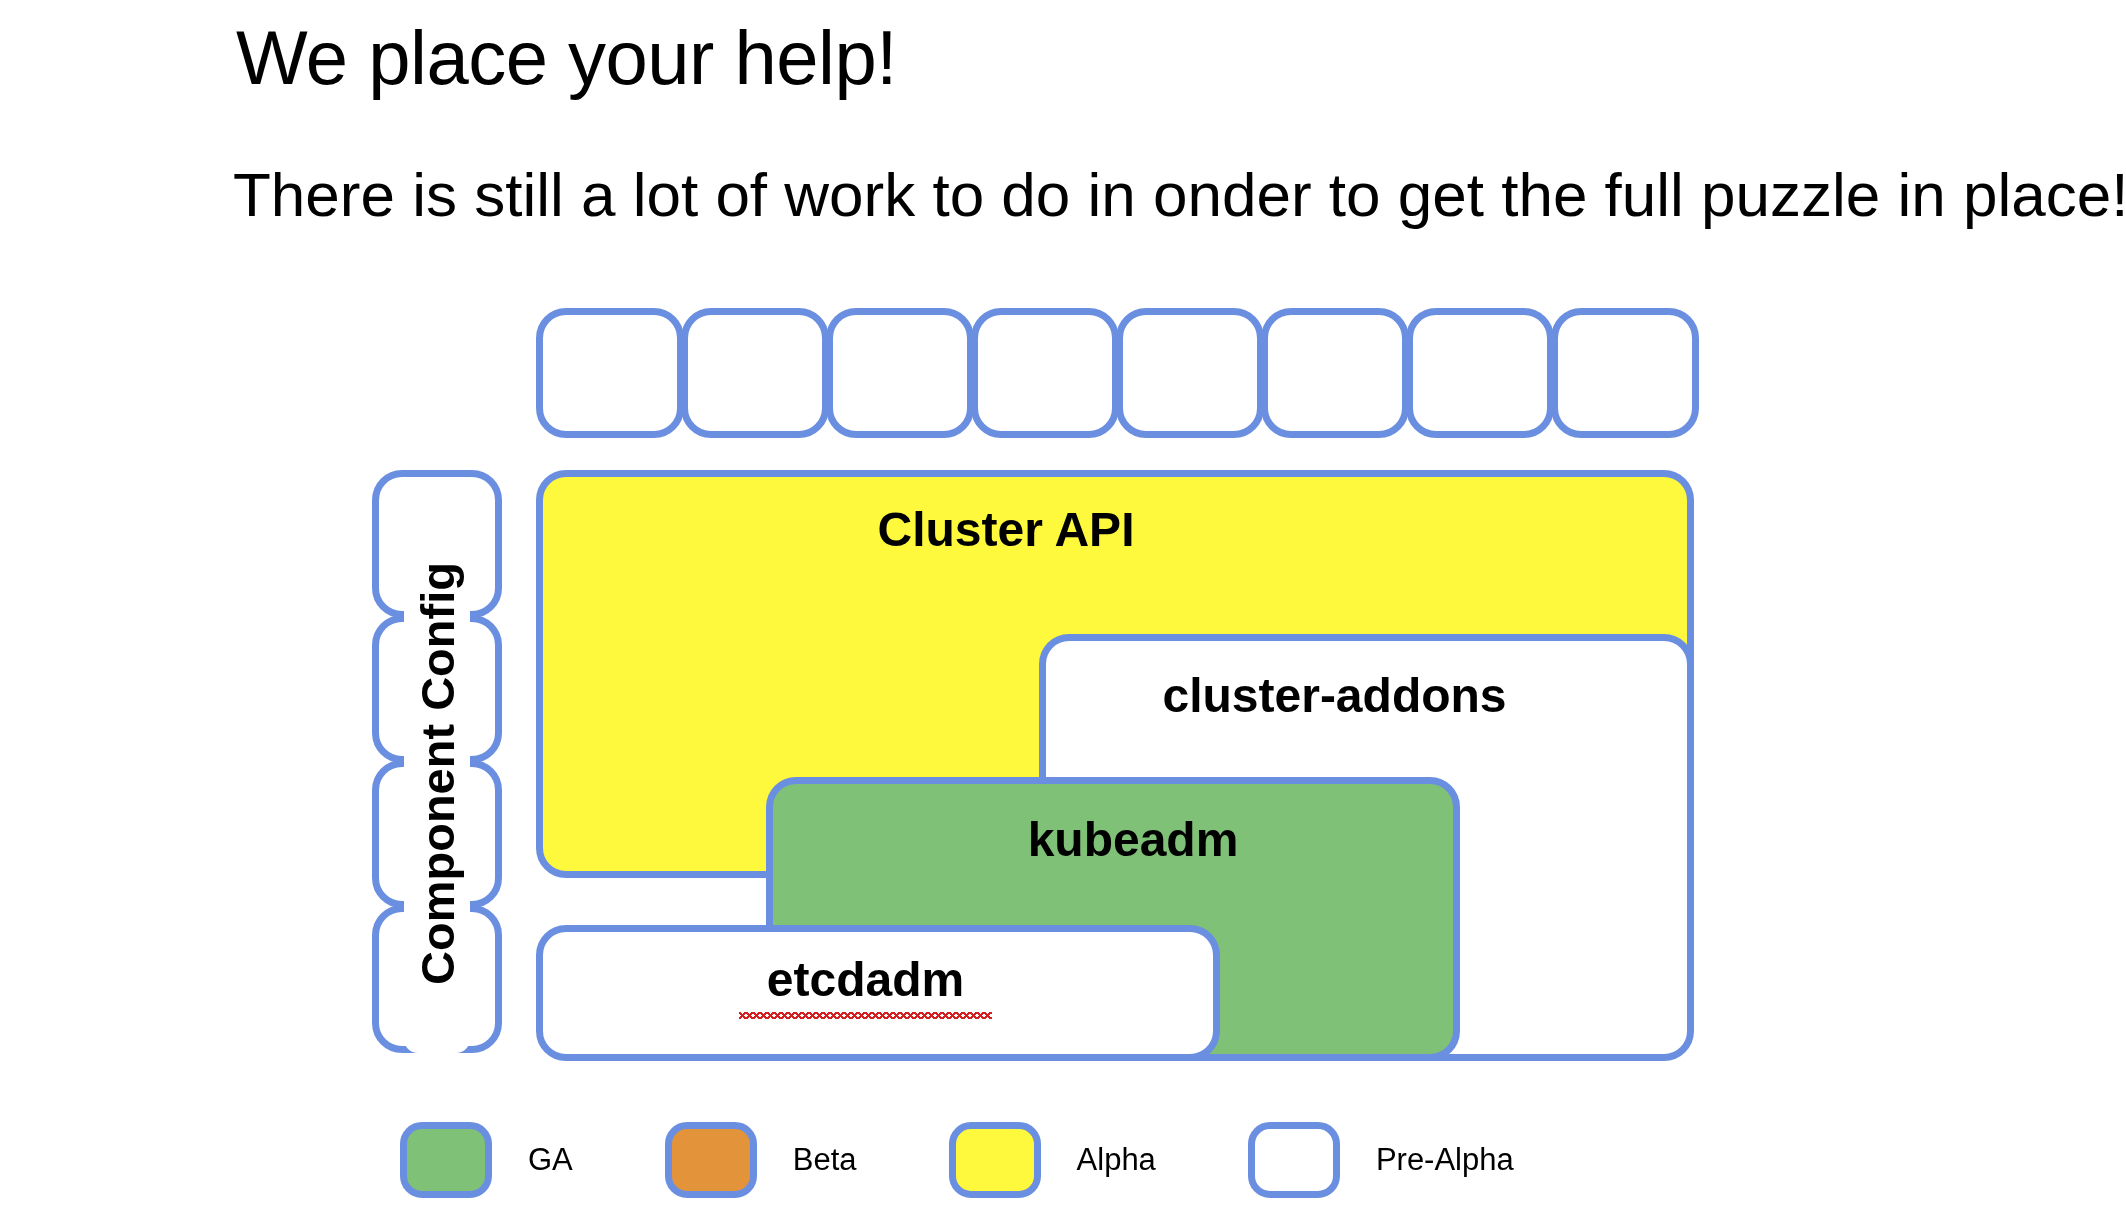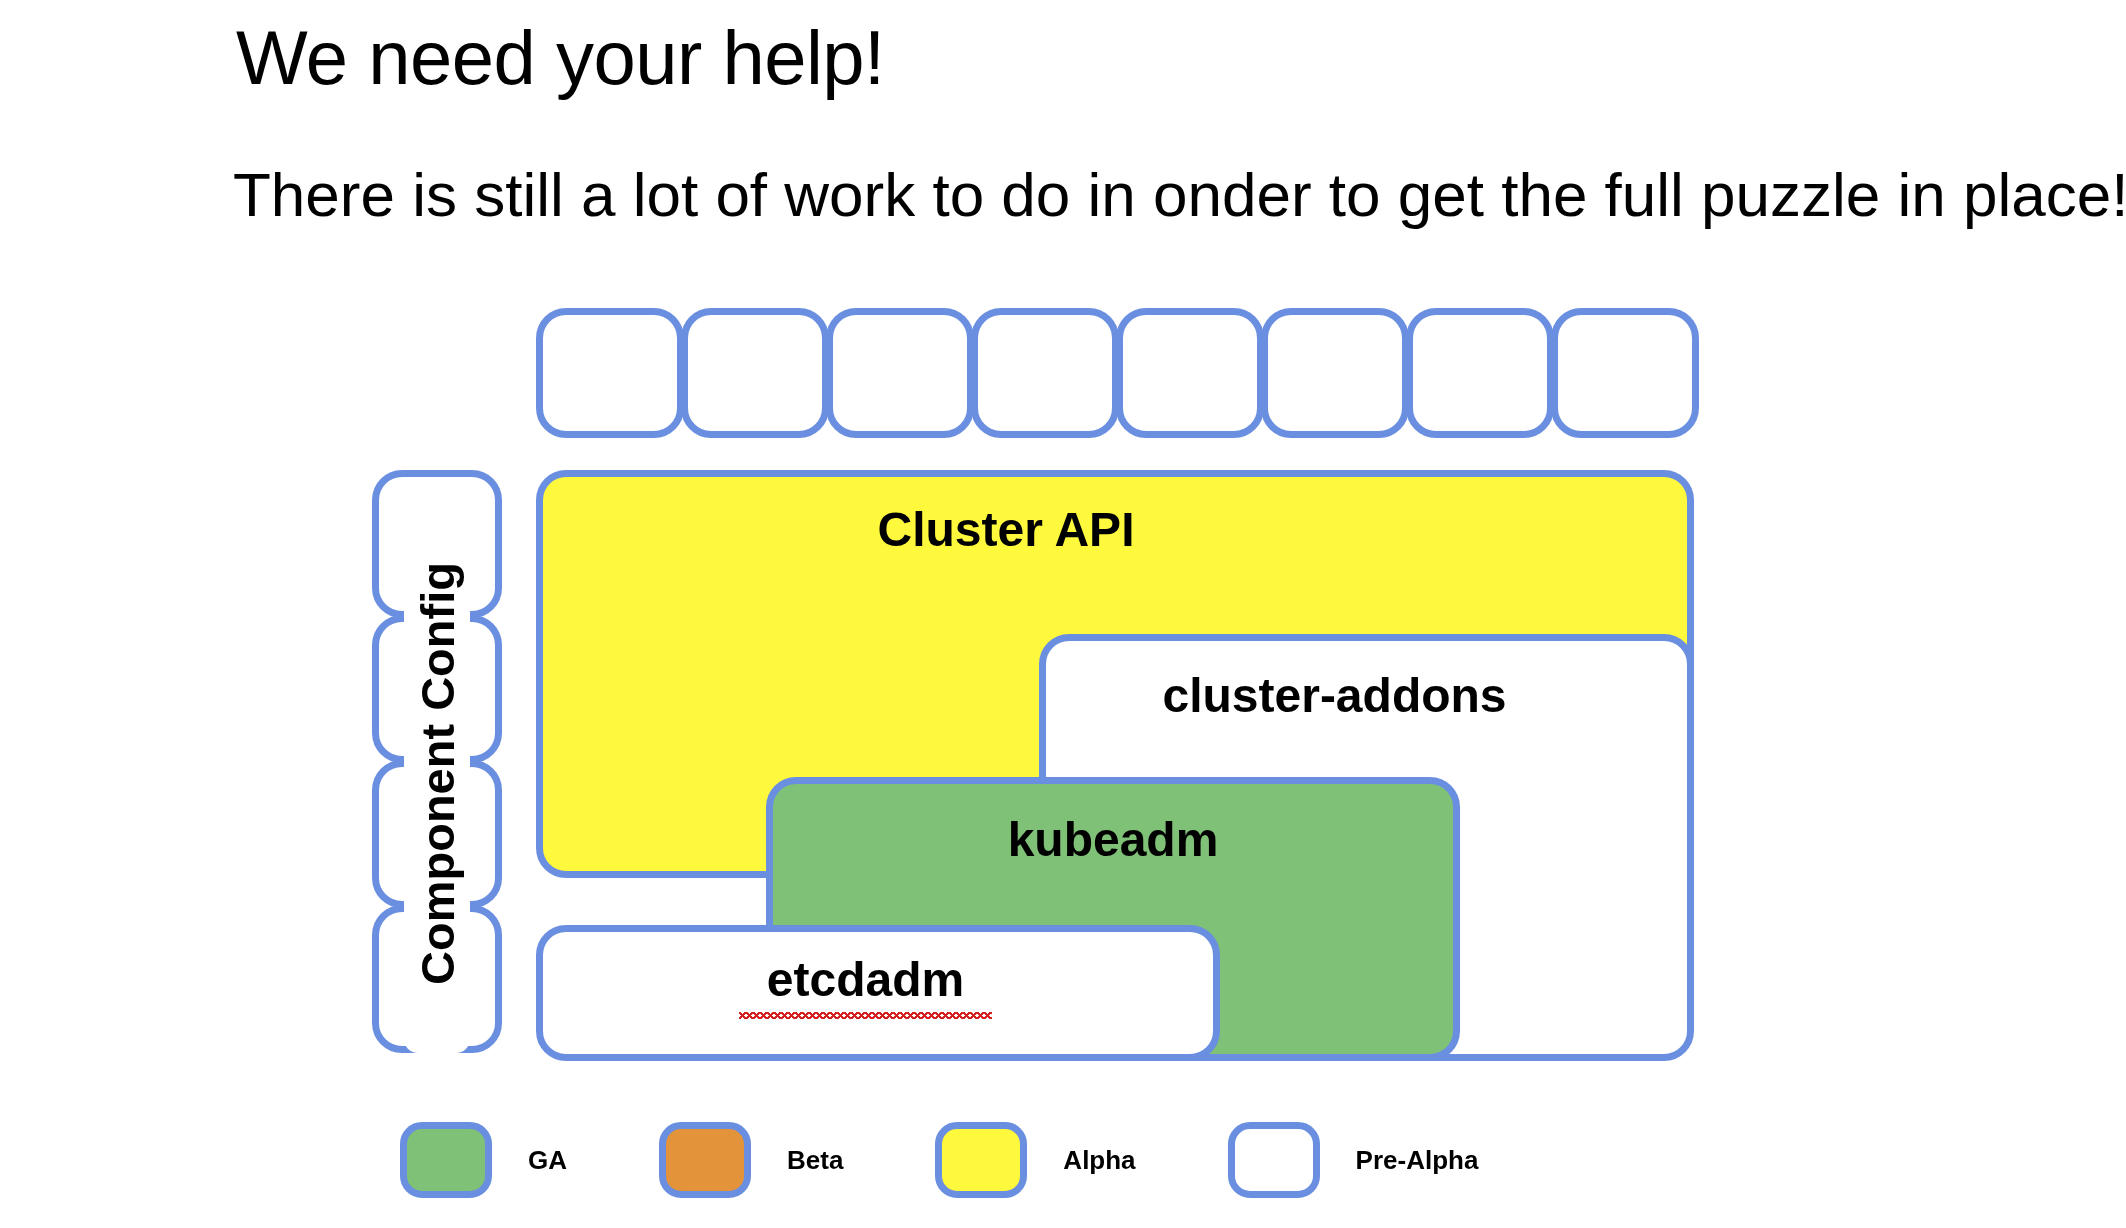--- a/index.html
+++ b/index.html
@@ -157,20 +157,21 @@
     left: 766px; top: 777px;
     width: 694px; height: 284px;
     z-index: 14;
   }
   #kubeadm-label {
     left: 766px; top: 812px;
     width: 694px;
     text-align: center;
     font-size: 48px;
     z-index: 15;
+    padding-left: 20px;
   }
 
   #etcdadm-box {
     left: 536px; top: 925px;
     width: 684px; height: 136px;
     z-index: 16;
   }
   #etcdadm-label {
     left: 536px; top: 952px;
     width: 659px;
@@ -216,29 +217,28 @@
     box-sizing: border-box;
     border: 7px solid #6B8FE0;
     border-radius: 22px;
     margin-right: 36px;
   }
   .legend-swatch.fill-ga    { background: #7FC177; }
   .legend-swatch.fill-beta  { background: #E3943B; }
   .legend-swatch.fill-alpha { background: #FFF93D; }
   .legend-swatch.fill-pre   { background: #ffffff; }
   .legend-text {
-    font-size: 26px;
-    white-space: nowrap;
-    font-weight: bold;
+    font-size: 31px;
+    white-space: nowrap;
   }
 </style>
 </head>
 <body>
 
-<div id="slide-title">We need your help!</div>
+<div id="slide-title">We place your help!</div>
 
 <div id="slide-subtitle">There is still a lot of work to do in onder to get the full puzzle in place!</div>
 
 <div id="provisioner-strip">
 
   <div class="prov-cell fill-ga" style="left:536px;"></div>
   <div class="prov-cell fill-ga" style="left:681px;"></div>
   <div class="prov-cell fill-ga" style="left:826px;"></div>
   <div class="prov-cell fill-beta" style="left:971px;"></div>
   <div class="prov-cell fill-beta" style="left:1116px;"></div>

